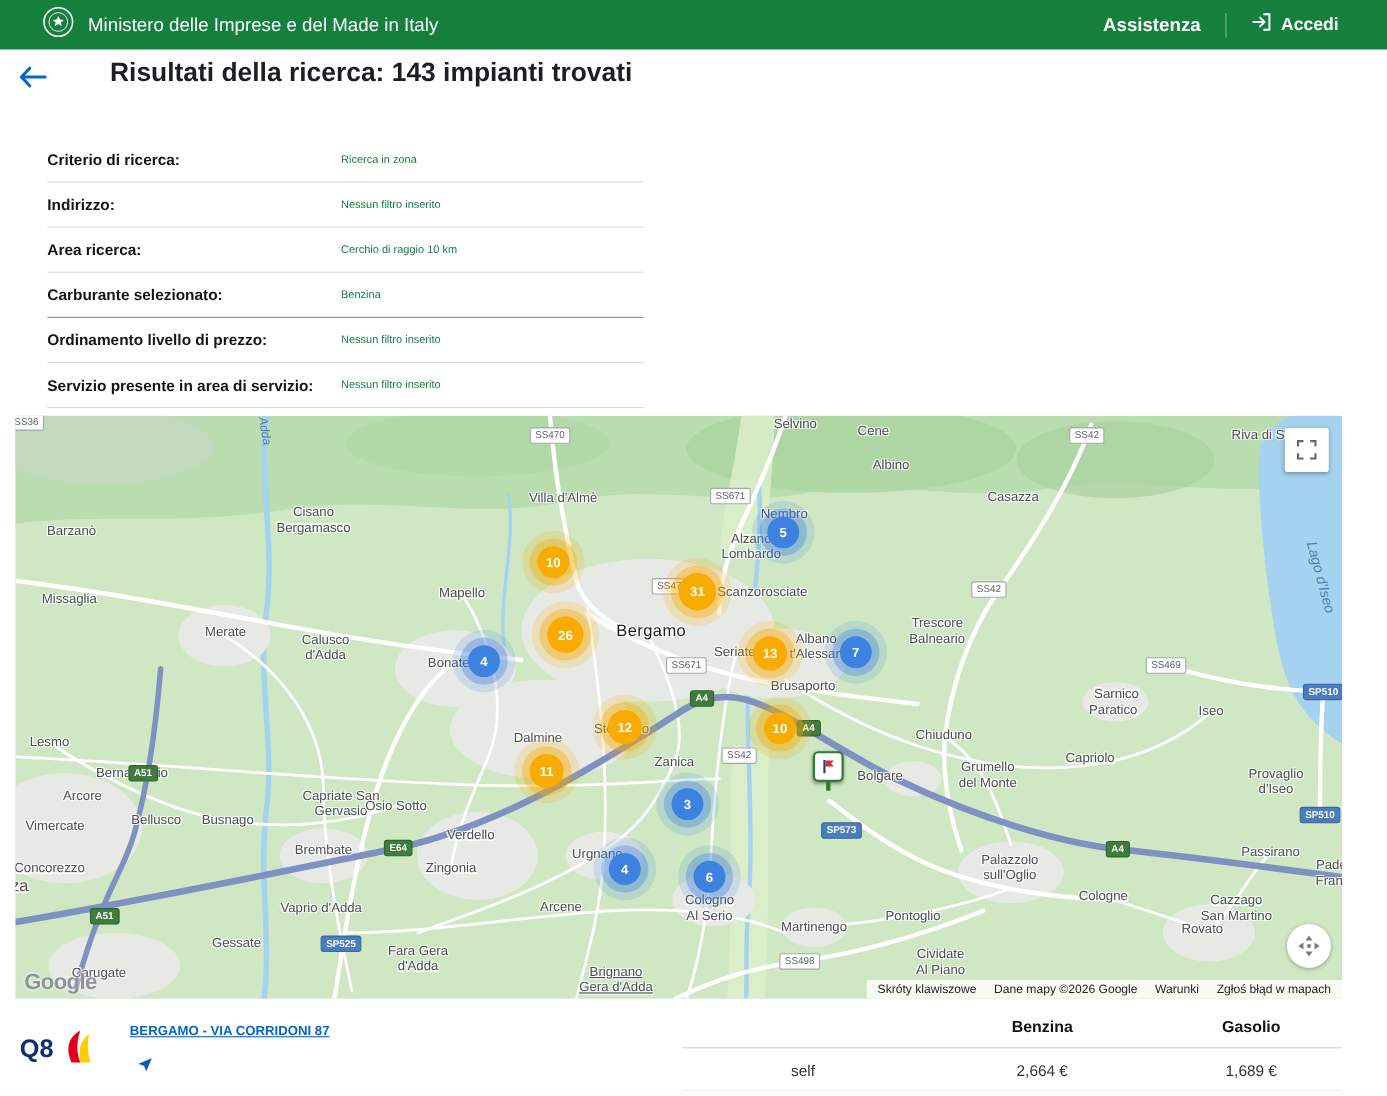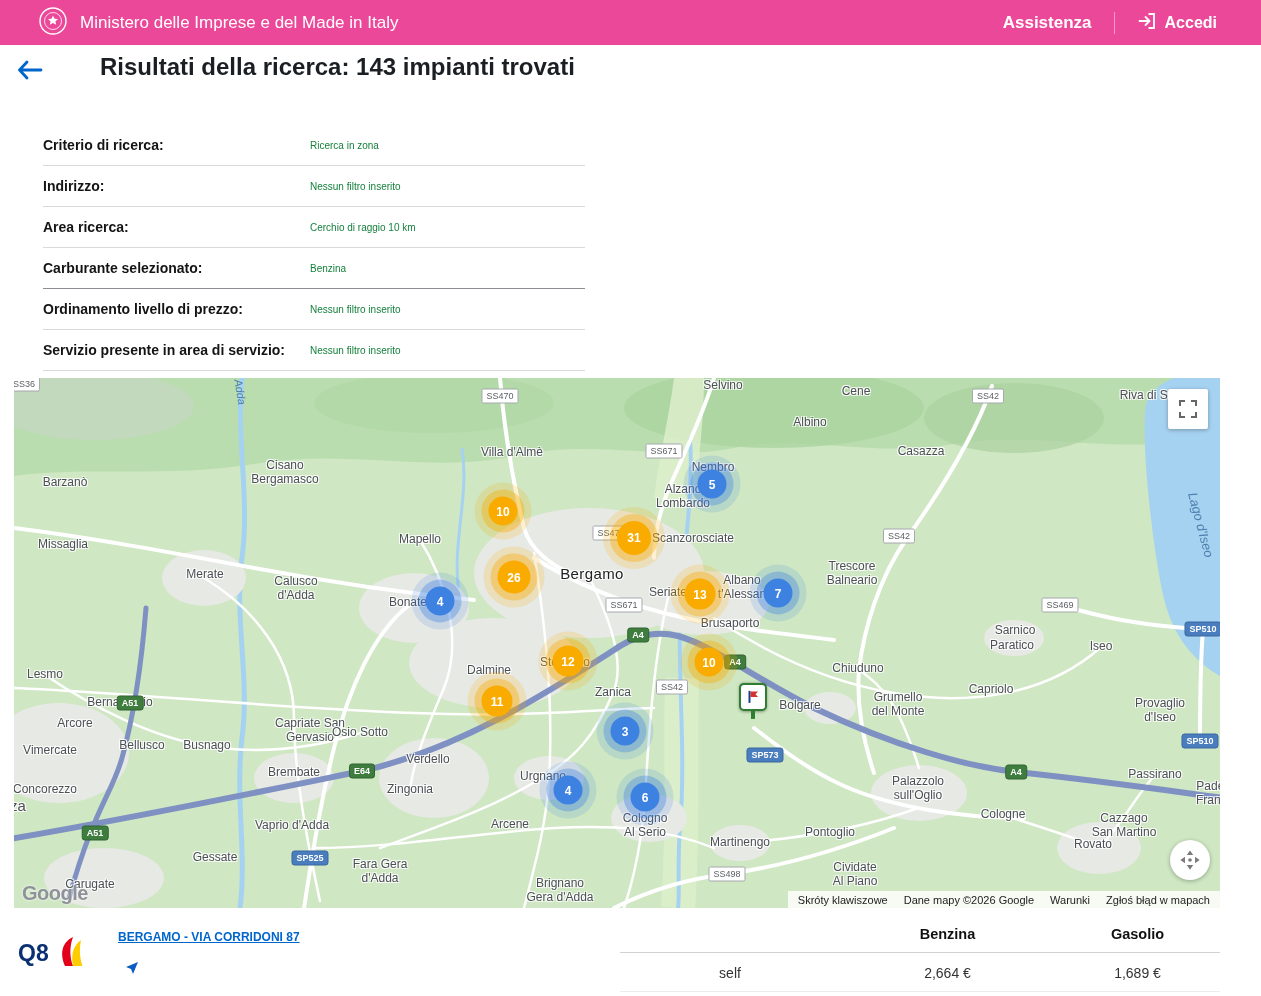--- a/index.html
+++ b/index.html
@@ -1,18 +1,18 @@
 <!DOCTYPE html>
 <html><head>
 <meta charset="utf-8">
 <style>
   html,body{margin:0;padding:0;width:1261px;height:996px;background:#fff;
     font-family:"Liberation Sans","DejaVu Sans",sans-serif;overflow:hidden;position:relative}
   
-  .topbar{height:45px;background:#ec4899;display:flex;align-items:center;justify-content:space-between;
+  .topbar{height:45px;background:#15803d;display:flex;align-items:center;justify-content:space-between;
     padding:0 44px 0 38px;box-sizing:border-box}
   .brand{display:flex;align-items:center;gap:12px}
   .brand-text{color:#fff;font-size:17px}
   .topbar-right{display:flex;align-items:center;gap:22px;color:#fff}
   .assist{font-size:17px;font-weight:bold;cursor:pointer}
   .sep{width:1px;height:22px;background:rgba(255,255,255,.45)}
   .login{display:flex;align-items:center;gap:8px;font-size:16px;font-weight:bold;cursor:pointer}
   
   .title-row{position:relative;height:58px}
   .back{position:absolute;left:16px;top:14px;cursor:pointer}
@@ -195,21 +195,21 @@
       <path d="M1189,251 C1186,290 1186,330 1186,363"></path>
     </g>
     <g fill="none" stroke-linecap="round">
       <path d="M-10,462 C120,440 240,415 348,393 C450,370 540,310 600,272 C620,258 640,252 664,258 C700,268 740,300 800,330 C880,368 950,388 1002,394 C1080,402 1150,412 1210,420" stroke="#7f90c2" stroke-width="6"></path>
       <path d="M132,230 C128,280 122,330 108,380 C98,416 80,430 55,520" stroke="#7f90c2" stroke-width="5"></path>
     </g>
   </svg>
 
   <div class="layer labels">
       <div class="mlabel" style="left: 709px; top: 8px;">Selvino</div>
-      <div class="mlabel" style="left: 842px; top: 14px;">Cene</div>
+      <div class="mlabel" style="left: 780px; top: 14px;">Cene</div>
       <div class="mlabel" style="left: 796px; top: 45px;">Albino</div>
       <div class="mlabel" style="left: 907px; top: 74px;">Casazza</div>
       <div class="mlabel" style="left: 1133px; top: 18px;">Riva di So</div>
       <div class="mlabel" style="left: 699px; top: 90px;">Nembro</div>
       <div class="mlabel" style="left: 669px; top: 119px;">Alzano
 Lombardo</div>
       <div class="mlabel" style="left: 679px; top: 161px;">Scanzorosciate</div>
       <div class="mlabel" style="left: 498px; top: 75px;">Villa d'Almè</div>
       <div class="mlabel" style="left: 271px; top: 95px;">Cisano
 Bergamasco</div>
@@ -264,21 +264,21 @@
       <div class="mlabel" style="left: 1110px; top: 448px;">Cazzago
 San Martino</div>
       <div class="mlabel" style="left: 1141px; top: 397px;">Passirano</div>
       <div class="mlabel" style="left: 1205px; top: 416px;">Paderno
 Franciac</div>
       <div class="mlabel" style="left: 31px; top: 412px;">Concorezzo</div>
       <div class="mlabel" style="left: 278px; top: 448px;">Vaprio d'Adda</div>
       <div class="mlabel" style="left: 496px; top: 447px;">Arcene</div>
       <div class="mlabel" style="left: 366px; top: 494px;">Fara Gera
 d'Adda</div>
-      <div class="mlabel" style="left: 546px; top: 513px;">Brignano
+      <div class="mlabel" style="left: 546px; top: 513px; text-decoration: underline;">Brignano
 Gera d'Adda</div>
       <div class="mlabel" style="left: 201px; top: 480px;">Gessate</div>
       <div class="mlabel" style="left: 76px; top: 507px;">Carugate</div>
       <div class="mlabel" style="left: 306px; top: 523px; margin-top: 28px;">Inzago</div>
       <div class="mlabel" style="left: 841px; top: 497px;">Cividate
 Al Piano</div>
       <div class="mlabel" style="left: 4px; top: 428px; font-size: 15px;">za</div>
       <div class="mlabel water" style="left: 226px; top: 14px; font-size: 11px; transform: translate(-50%, -50%) rotate(80deg);">Adda</div>
       <div class="mlabel water" style="left: 1186px; top: 147px; font-size: 13px; transform: translate(-50%, -50%) rotate(75deg);">Lago d'Iseo</div>
     </div>

